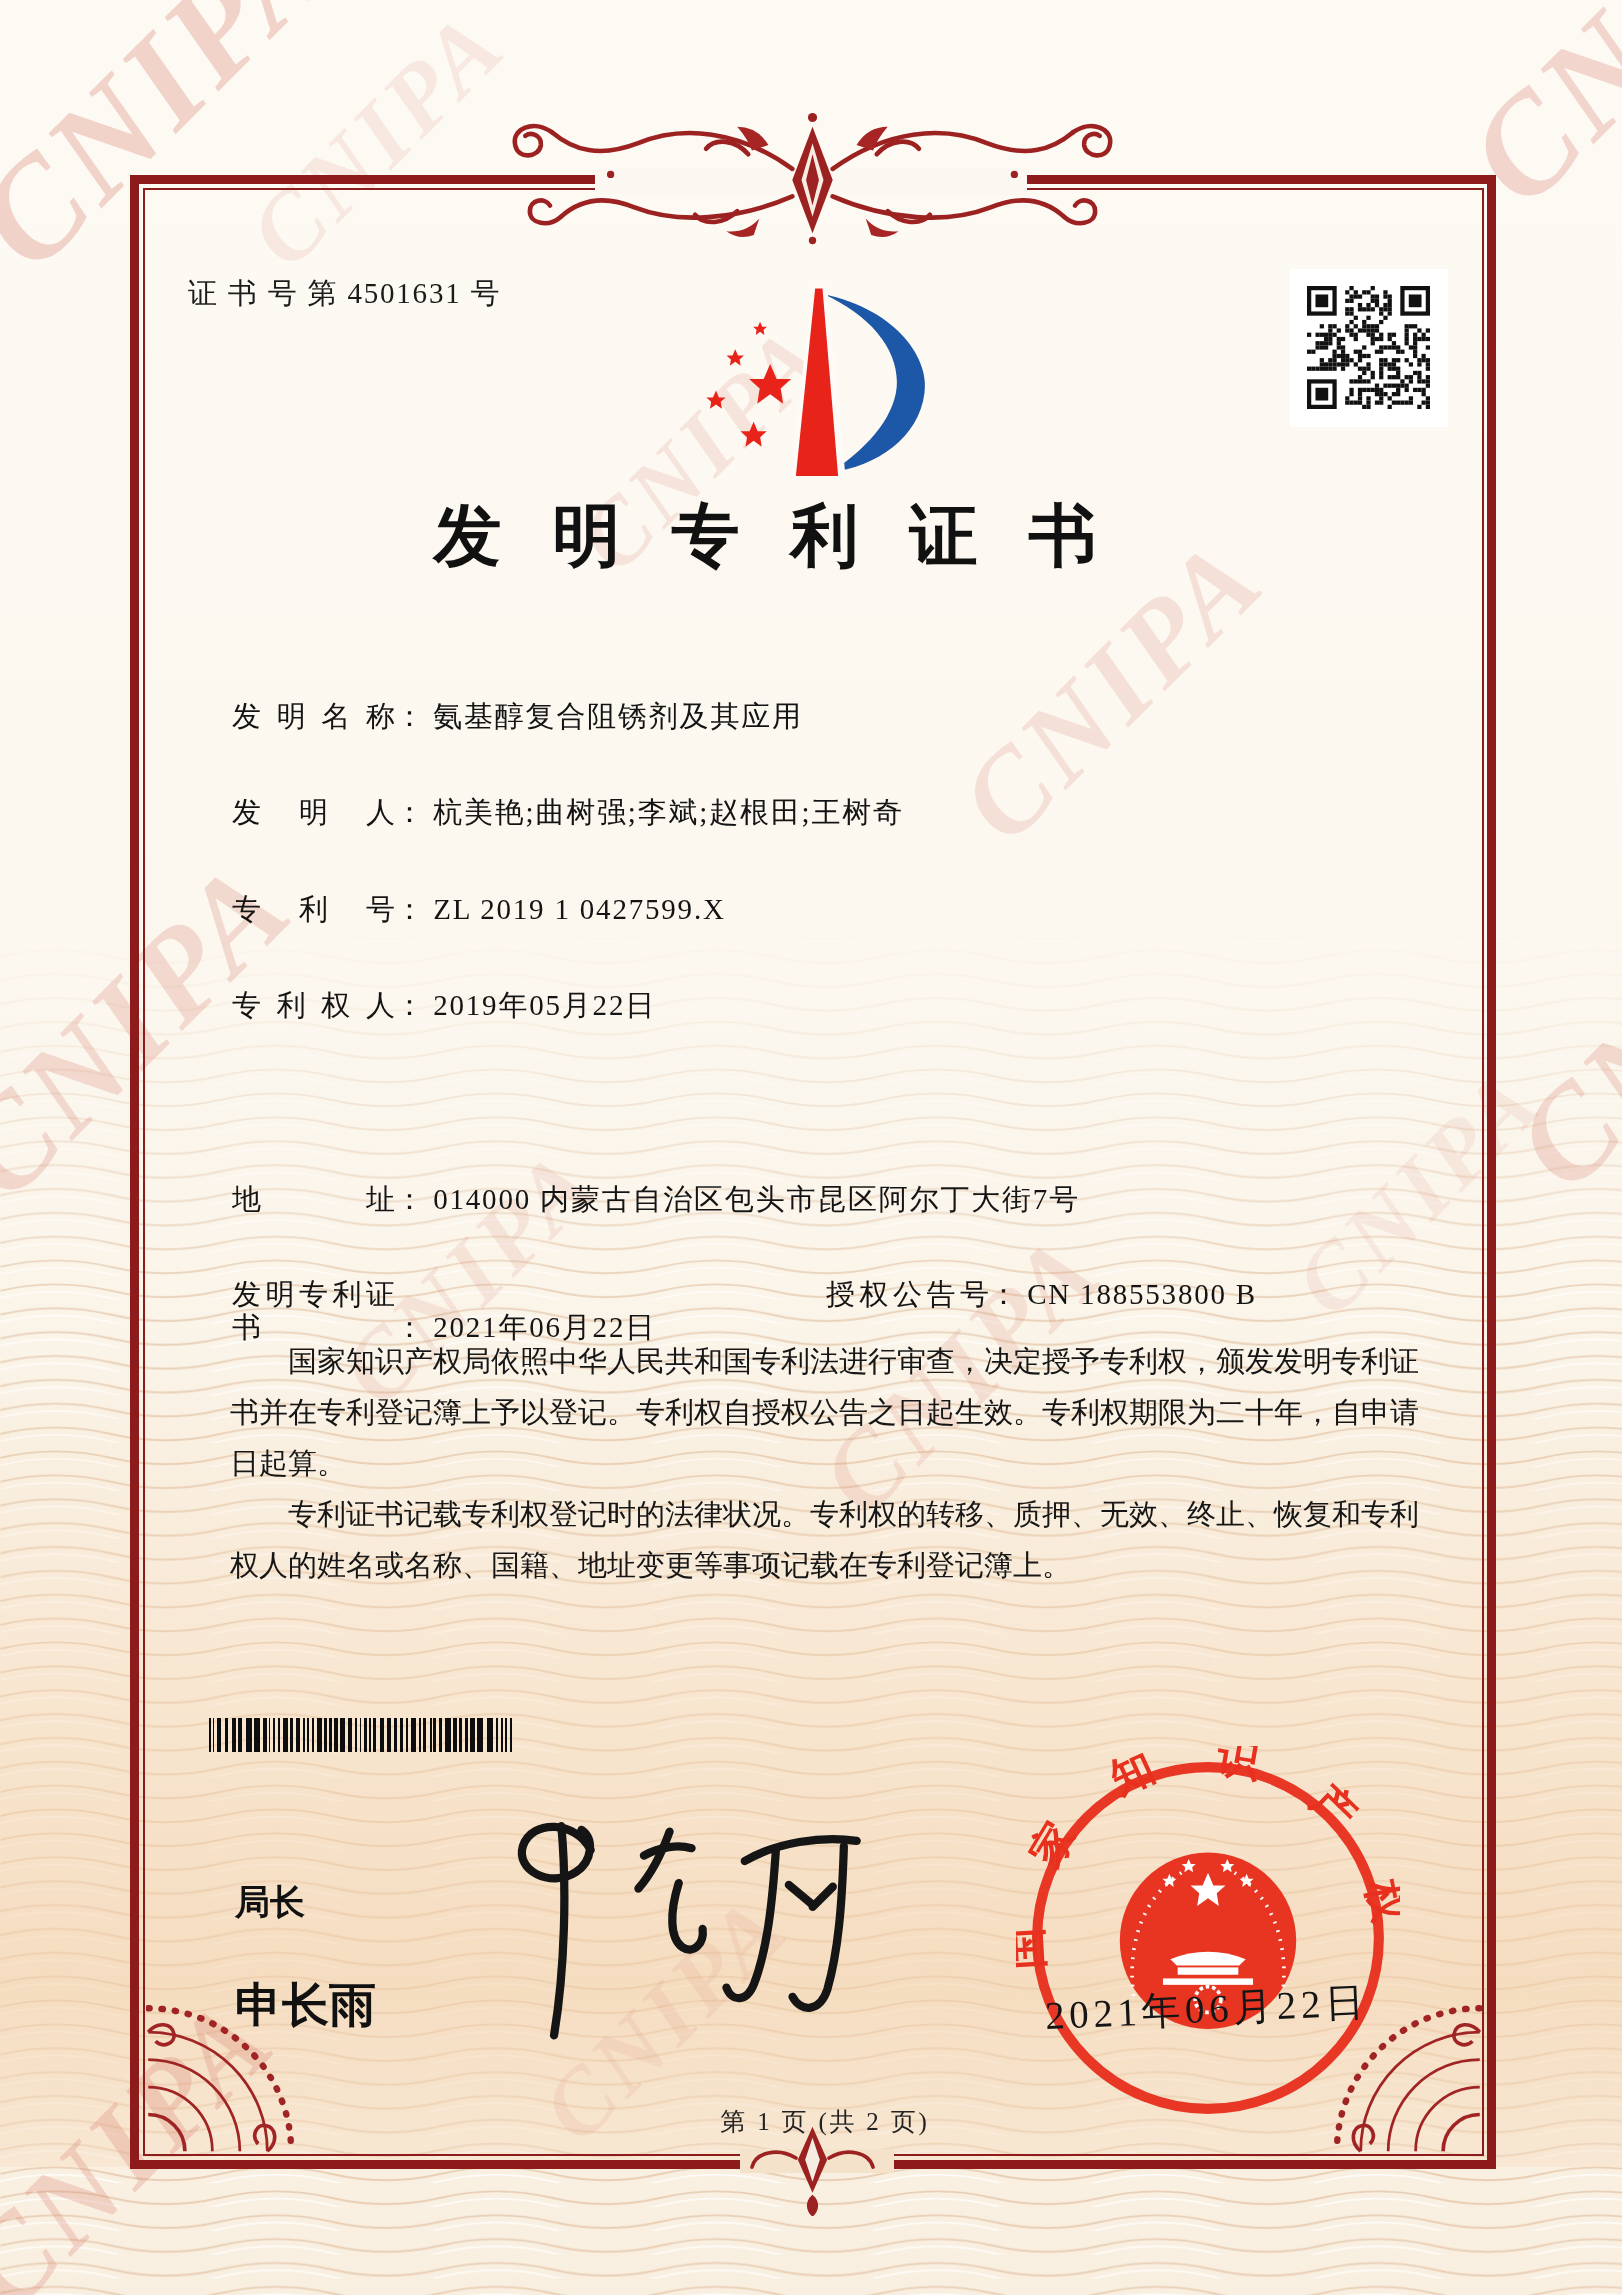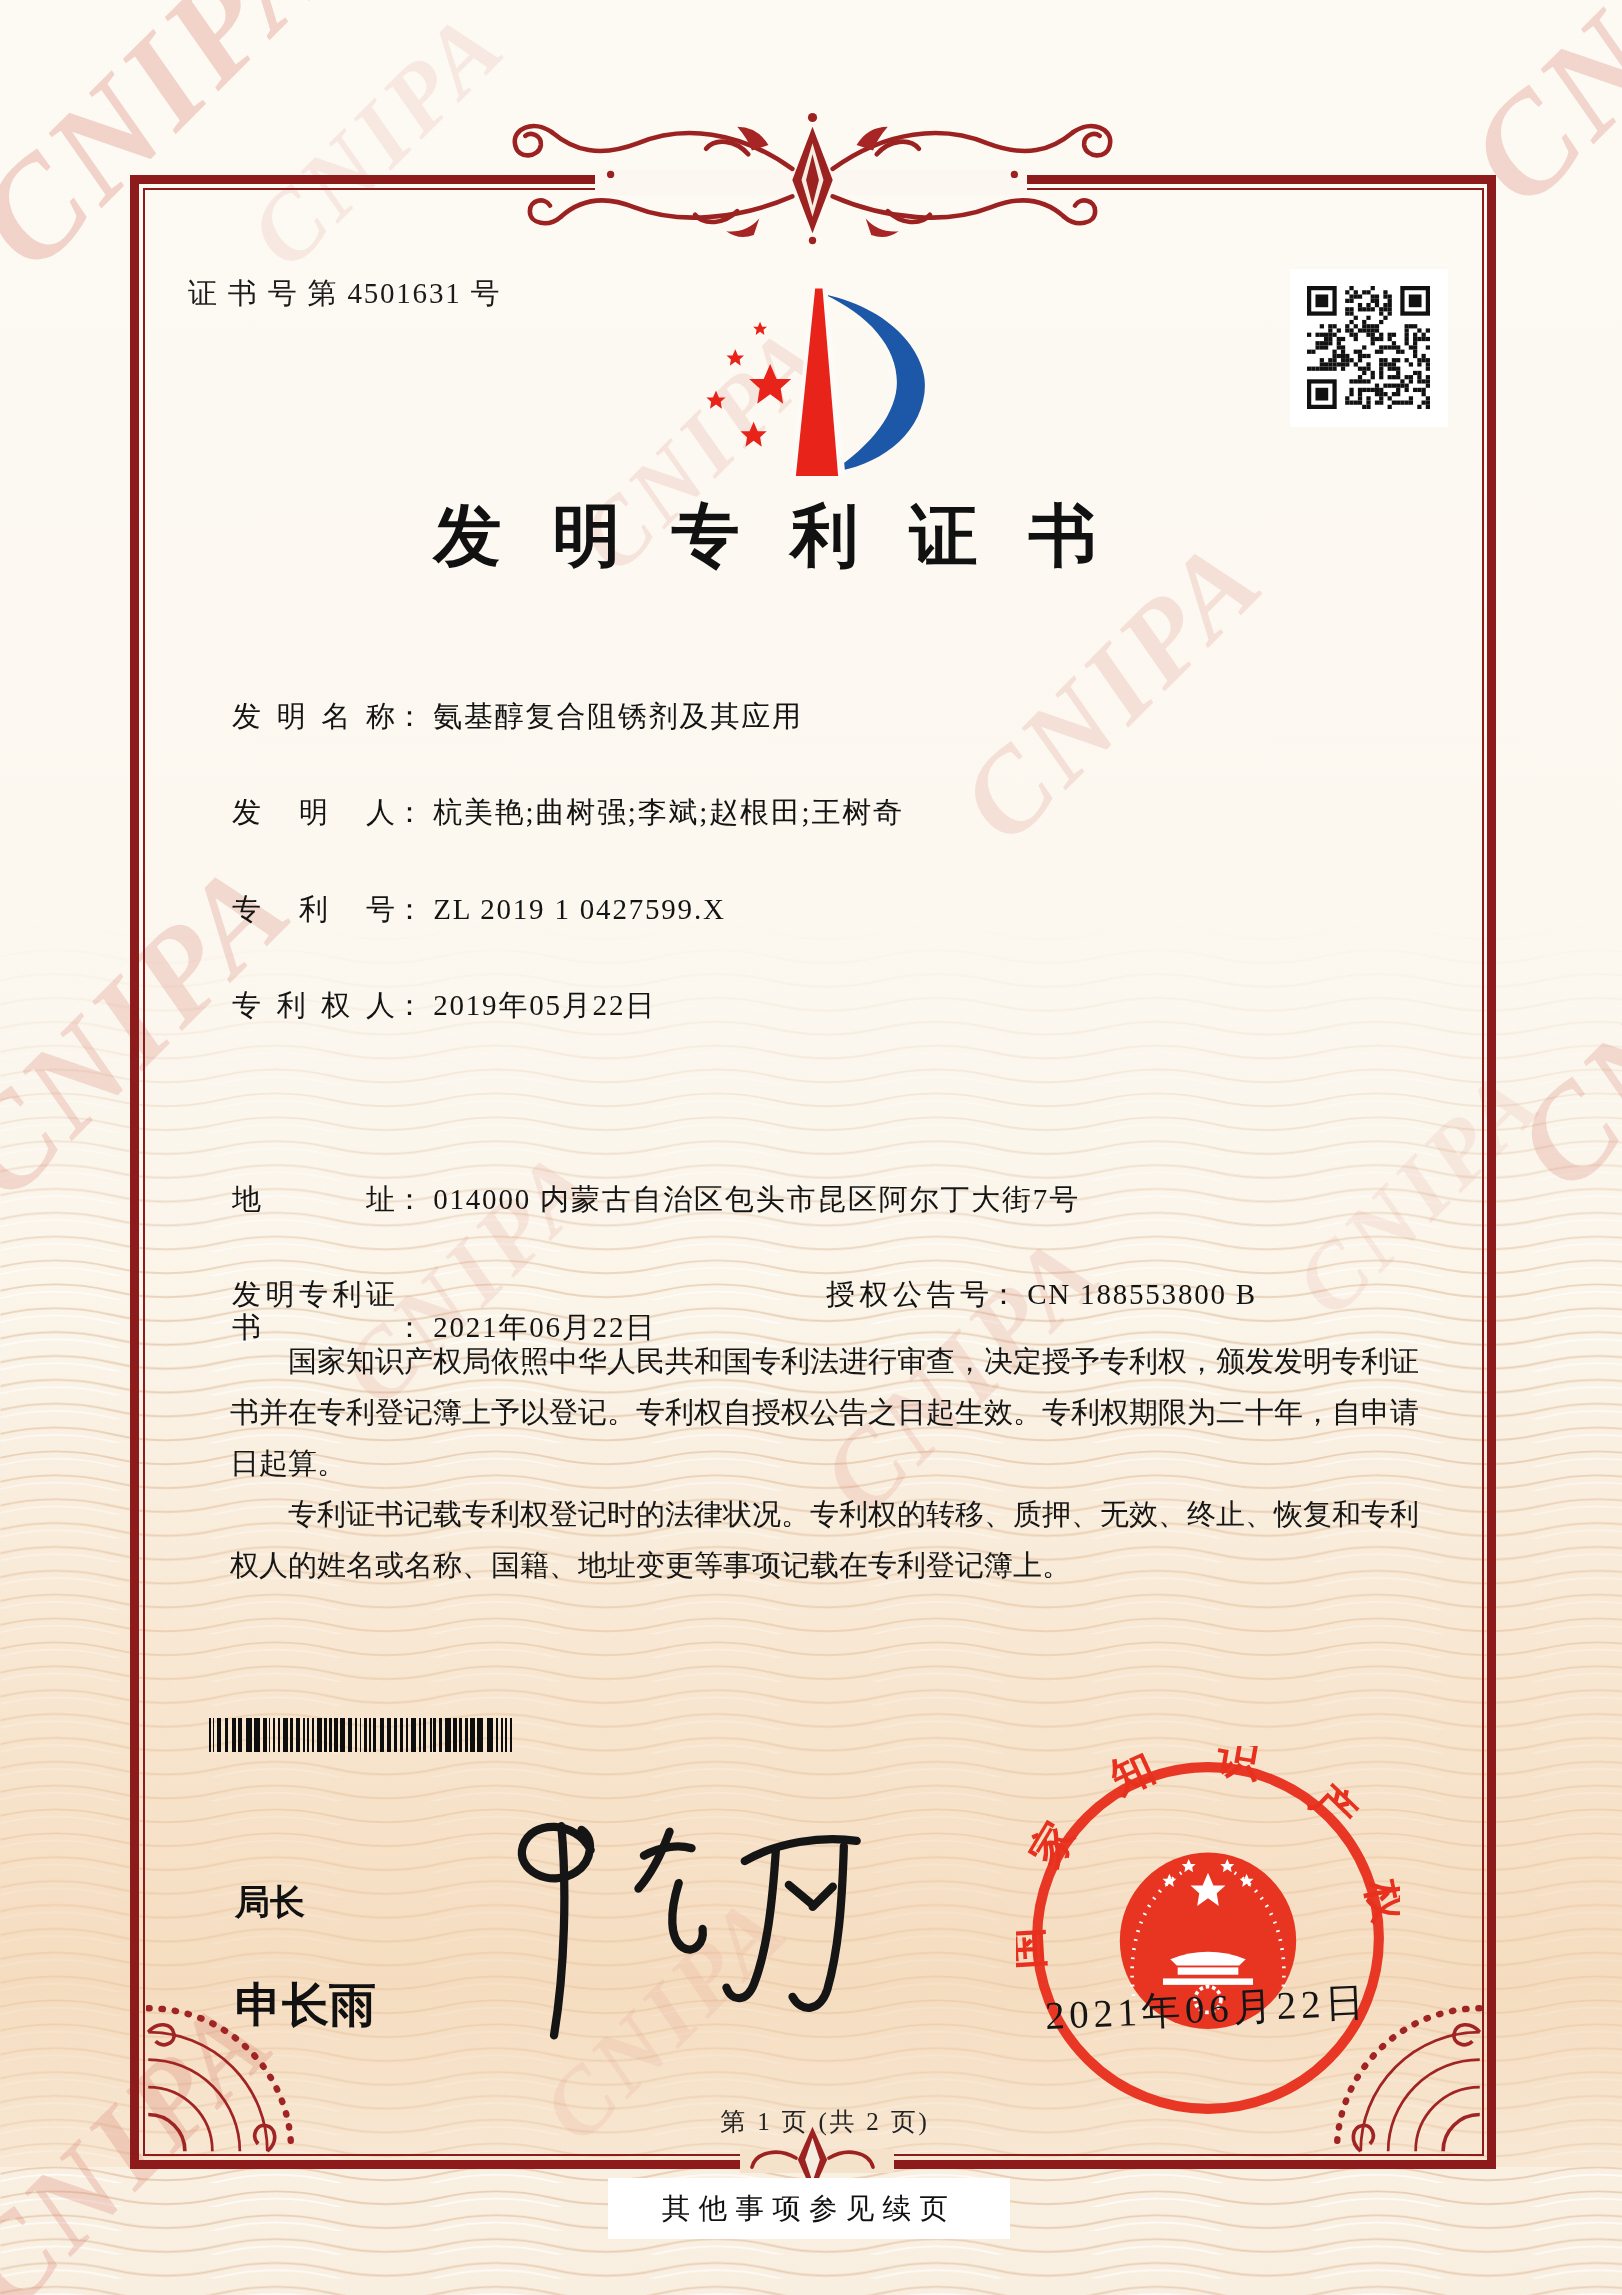--- a/index.html
+++ b/index.html
@@ -577,16 +577,15 @@
       <rect x="176" y="241" width="66" height="8" fill="#fff"></rect>
       <rect x="160" y="253" width="98" height="7" fill="#fff"></rect>
       <circle cx="209" cy="276" r="14" fill="none" stroke="#fff" stroke-width="4" stroke-dasharray="4,3"></circle>
       <path d="M128,272 C120,210 142,162 180,138" fill="none" stroke="#fff" stroke-width="4" stroke-dasharray="2,8"></path>
       <path d="M290,272 C298,210 276,162 238,138" fill="none" stroke="#fff" stroke-width="4" stroke-dasharray="2,8"></path>
     </g>
   </svg>
   <div class="sealdate">2021年06月22日</div>
 
   <div class="pageinfo">第 1 页 (共 2 页)</div>
-  <div class="notebox">其他事项参见续页</div>
 
 </div>
 
 
 </body></html>

